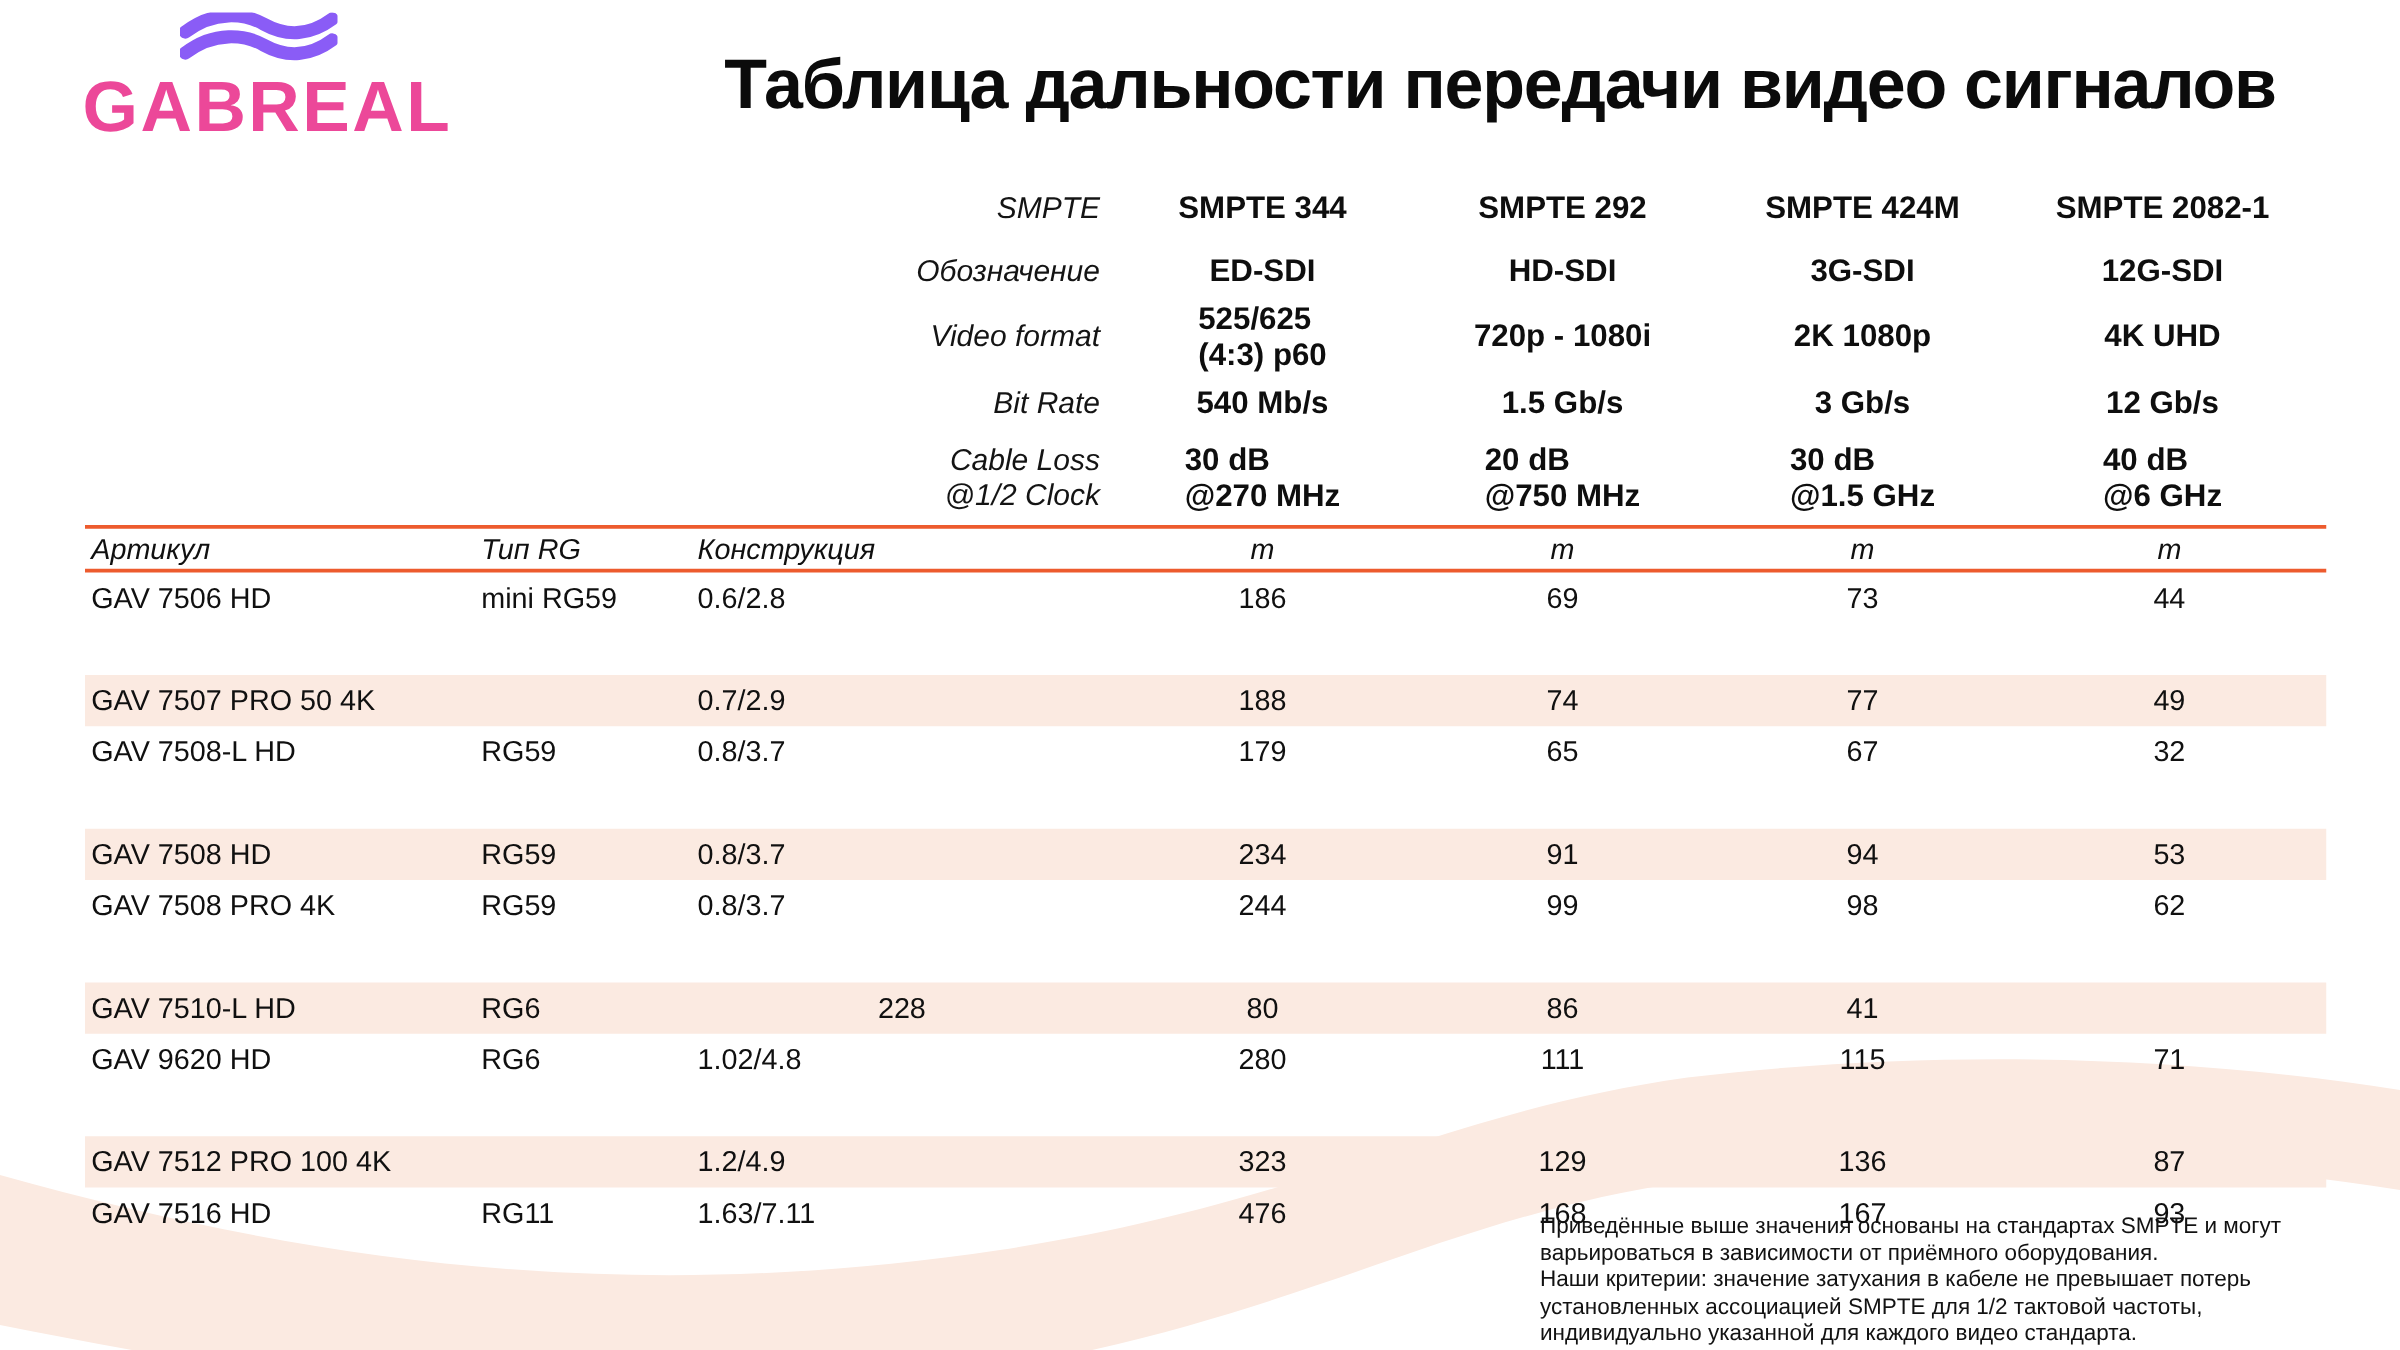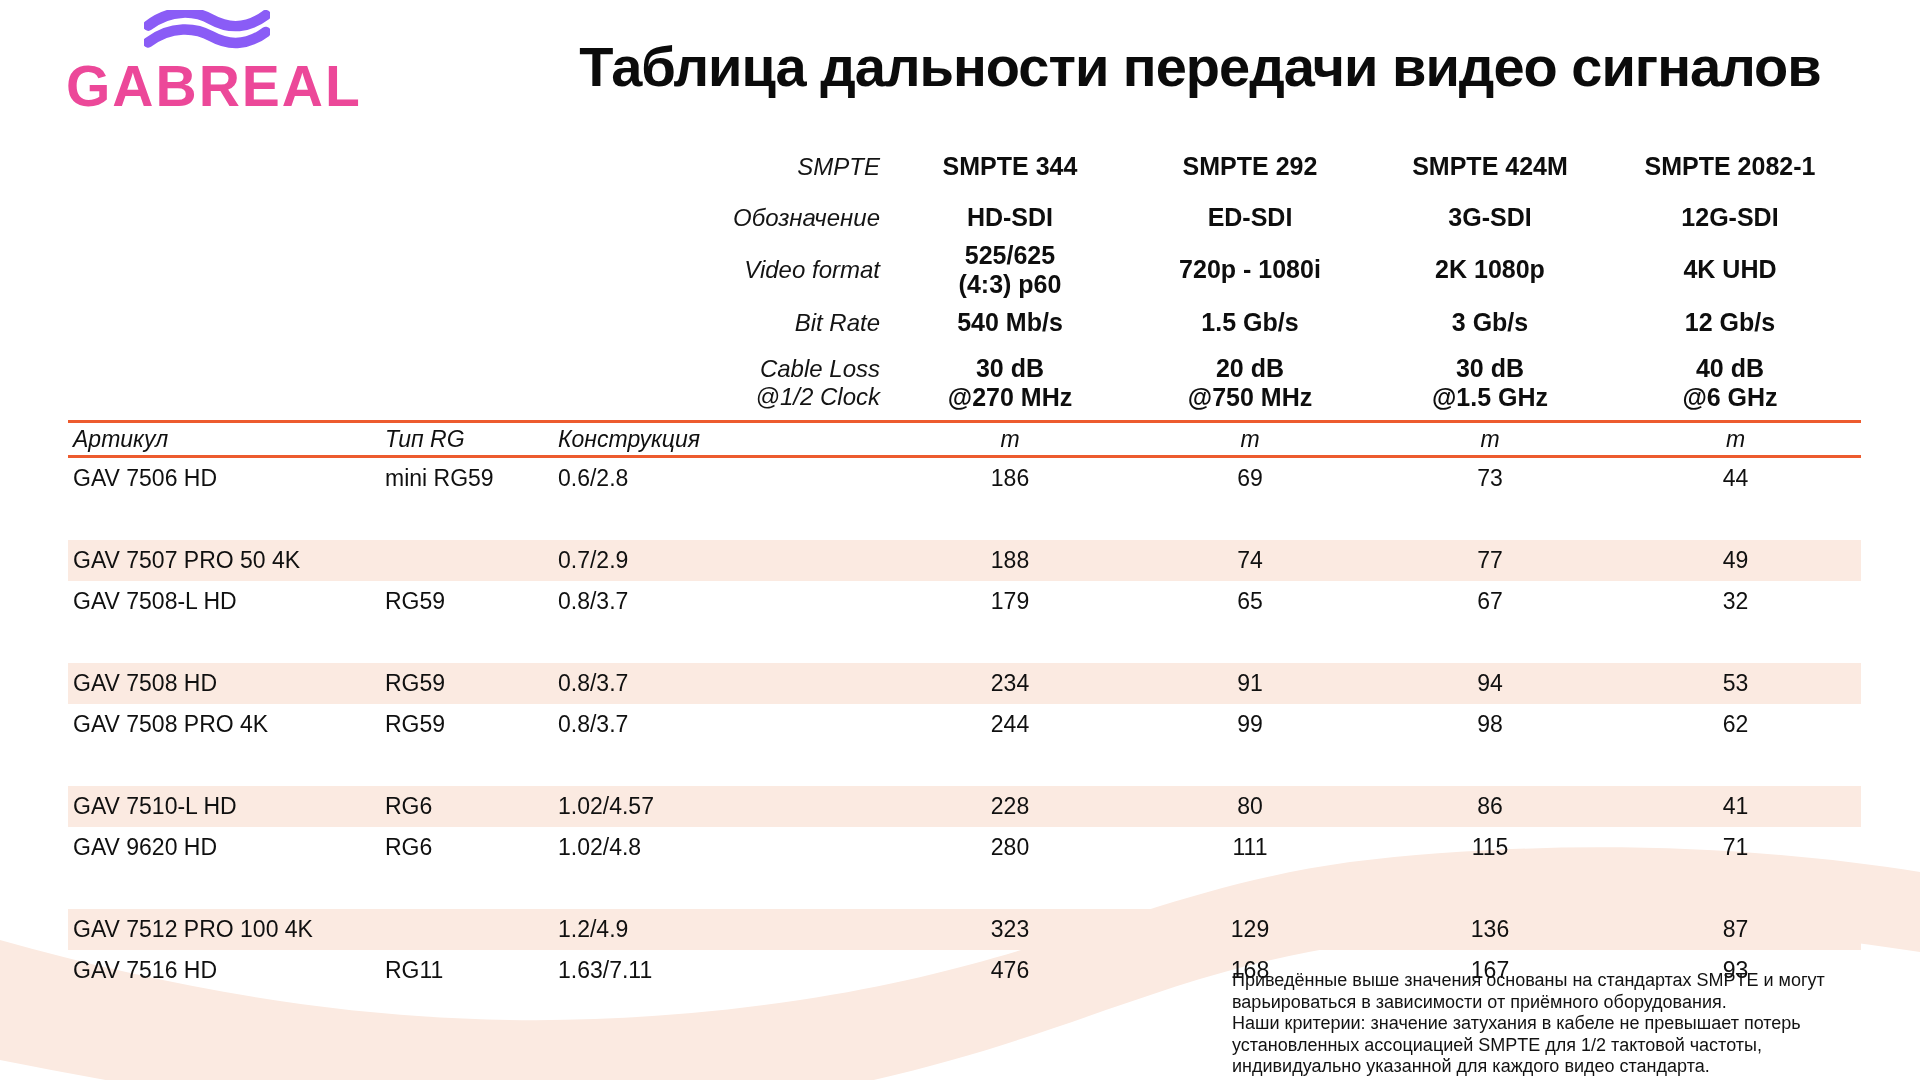--- a/index.html
+++ b/index.html
@@ -32,21 +32,21 @@
     grid-template-columns:830px 240px 240px 240px 240px;
     grid-template-rows:50px 52px 52px 54px 66px;
   }
   .spec-label {
     display:flex; align-items:center; justify-content:flex-end;
     padding-right:10px; font-style:italic; font-size:24px; color:#141414;
     white-space:pre-line; text-align:right; line-height:1.15;
   }
   .spec-val {
     display:flex; align-items:center; justify-content:center;
-    font-weight:700; font-size:25px; text-align:center;
+    font-weight:700; font-size:25px; text-align:left;
     white-space:pre-line; line-height:1.18; color:#0e0e0e;
   }
 
   
   .dtable { left:68px; top:420px; width:1793px; }
   .trow {
     display:grid;
     grid-template-columns:312px 173px 337px 240px 240px 240px 251px;
     align-items:center;
   }
@@ -89,22 +89,22 @@
 
   <div class="layer spec">
 
     <div class="spec-label">SMPTE</div>
     <div class="spec-val">SMPTE 344</div>
     <div class="spec-val">SMPTE 292</div>
     <div class="spec-val">SMPTE 424M</div>
     <div class="spec-val">SMPTE 2082-1</div>
 
     <div class="spec-label">Обозначение</div>
+    <div class="spec-val">ED-SDI</div>
     <div class="spec-val">HD-SDI</div>
-    <div class="spec-val">ED-SDI</div>
     <div class="spec-val">3G-SDI</div>
     <div class="spec-val">12G-SDI</div>
 
     <div class="spec-label">Video format</div>
     <div class="spec-val">525/625
 (4:3) p60</div>
     <div class="spec-val">720p - 1080i</div>
     <div class="spec-val">2K 1080p</div>
     <div class="spec-val">4K UHD</div>
 
@@ -178,21 +178,20 @@
       <div class="c-left">RG59</div>
       <div class="c-left">0.8/3.7</div>
       <div class="c-mid">244</div>
       <div class="c-mid">99</div>
       <div class="c-mid">98</div>
       <div class="c-mid">62</div>
     </div>
     <div class="trow tdata striped">
       <div class="c-left">GAV 7510-L HD</div>
       <div class="c-left">RG6</div>
-      <div class="c-left">1.02/4.57</div>
       <div class="c-mid">228</div>
       <div class="c-mid">80</div>
       <div class="c-mid">86</div>
       <div class="c-mid">41</div>
     </div>
     <div class="trow tdata">
       <div class="c-left">GAV 9620 HD</div>
       <div class="c-left">RG6</div>
       <div class="c-left">1.02/4.8</div>
       <div class="c-mid">280</div>

